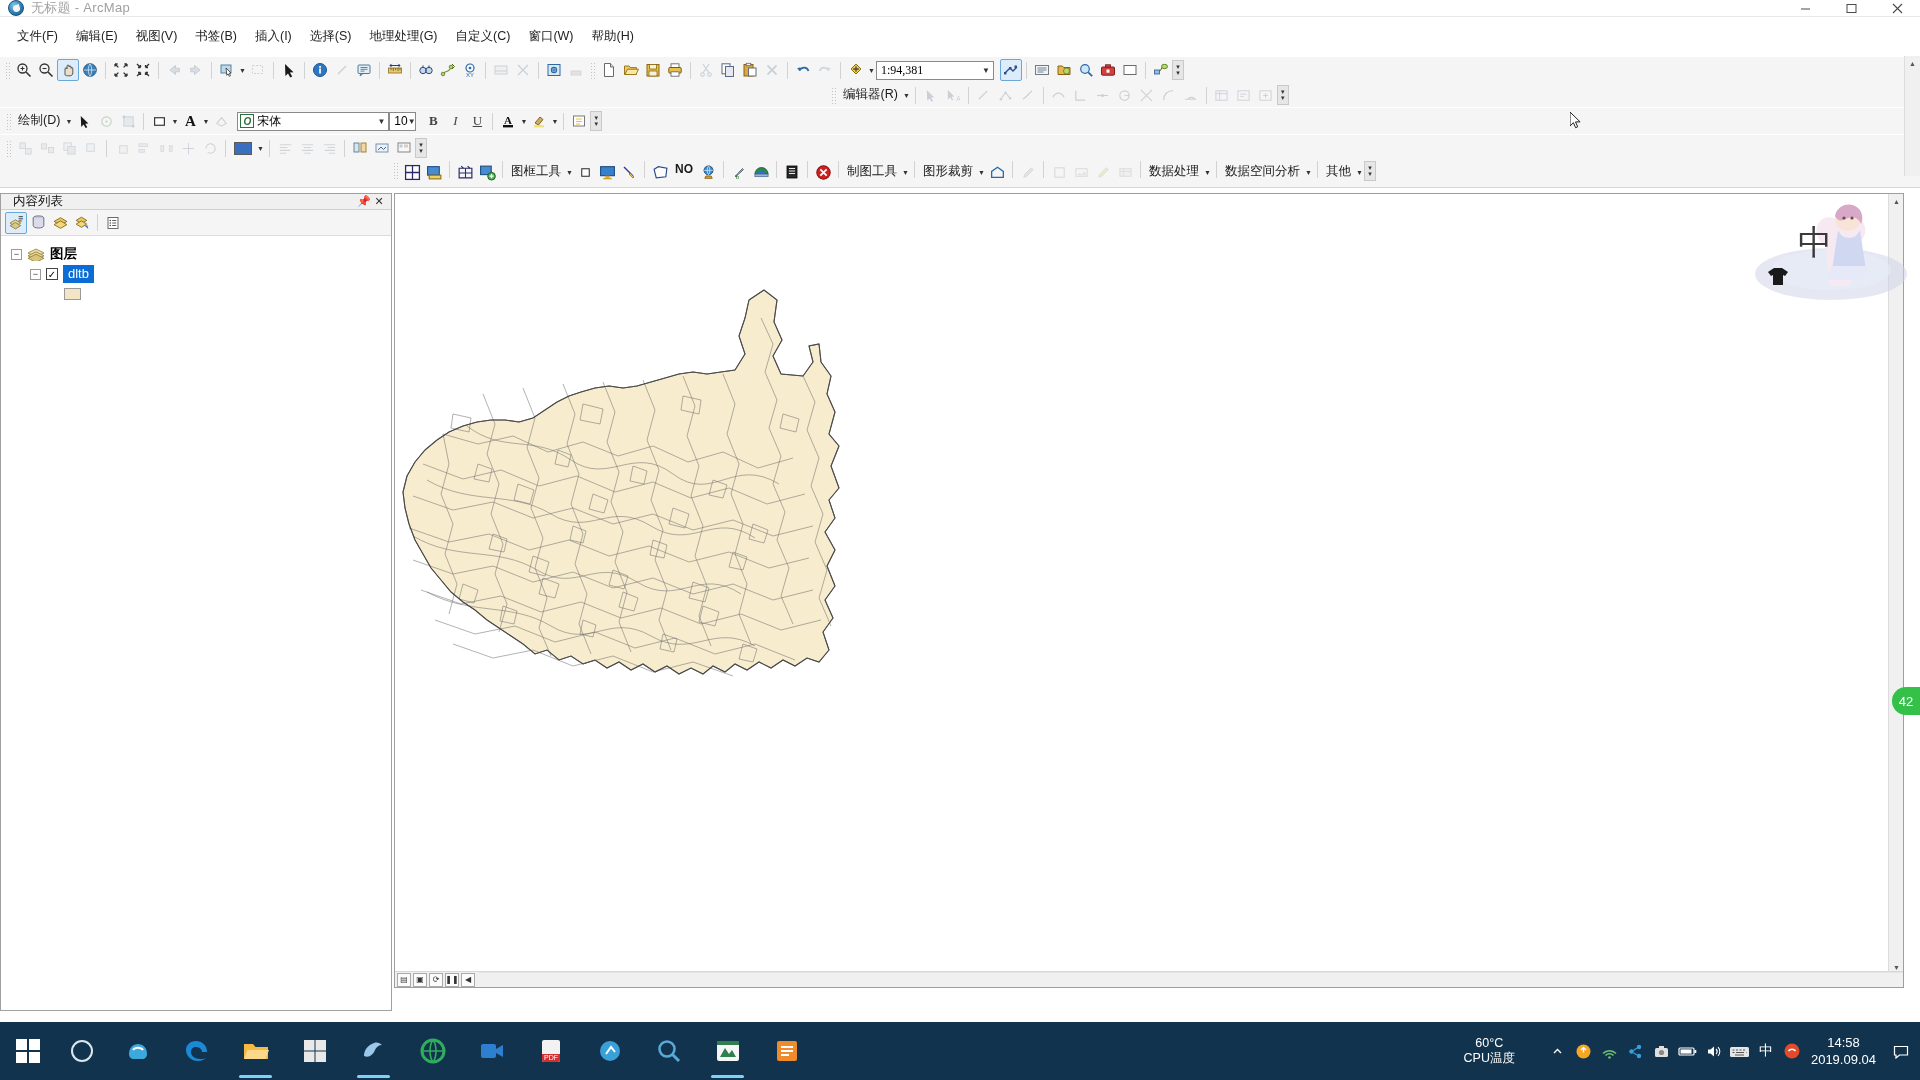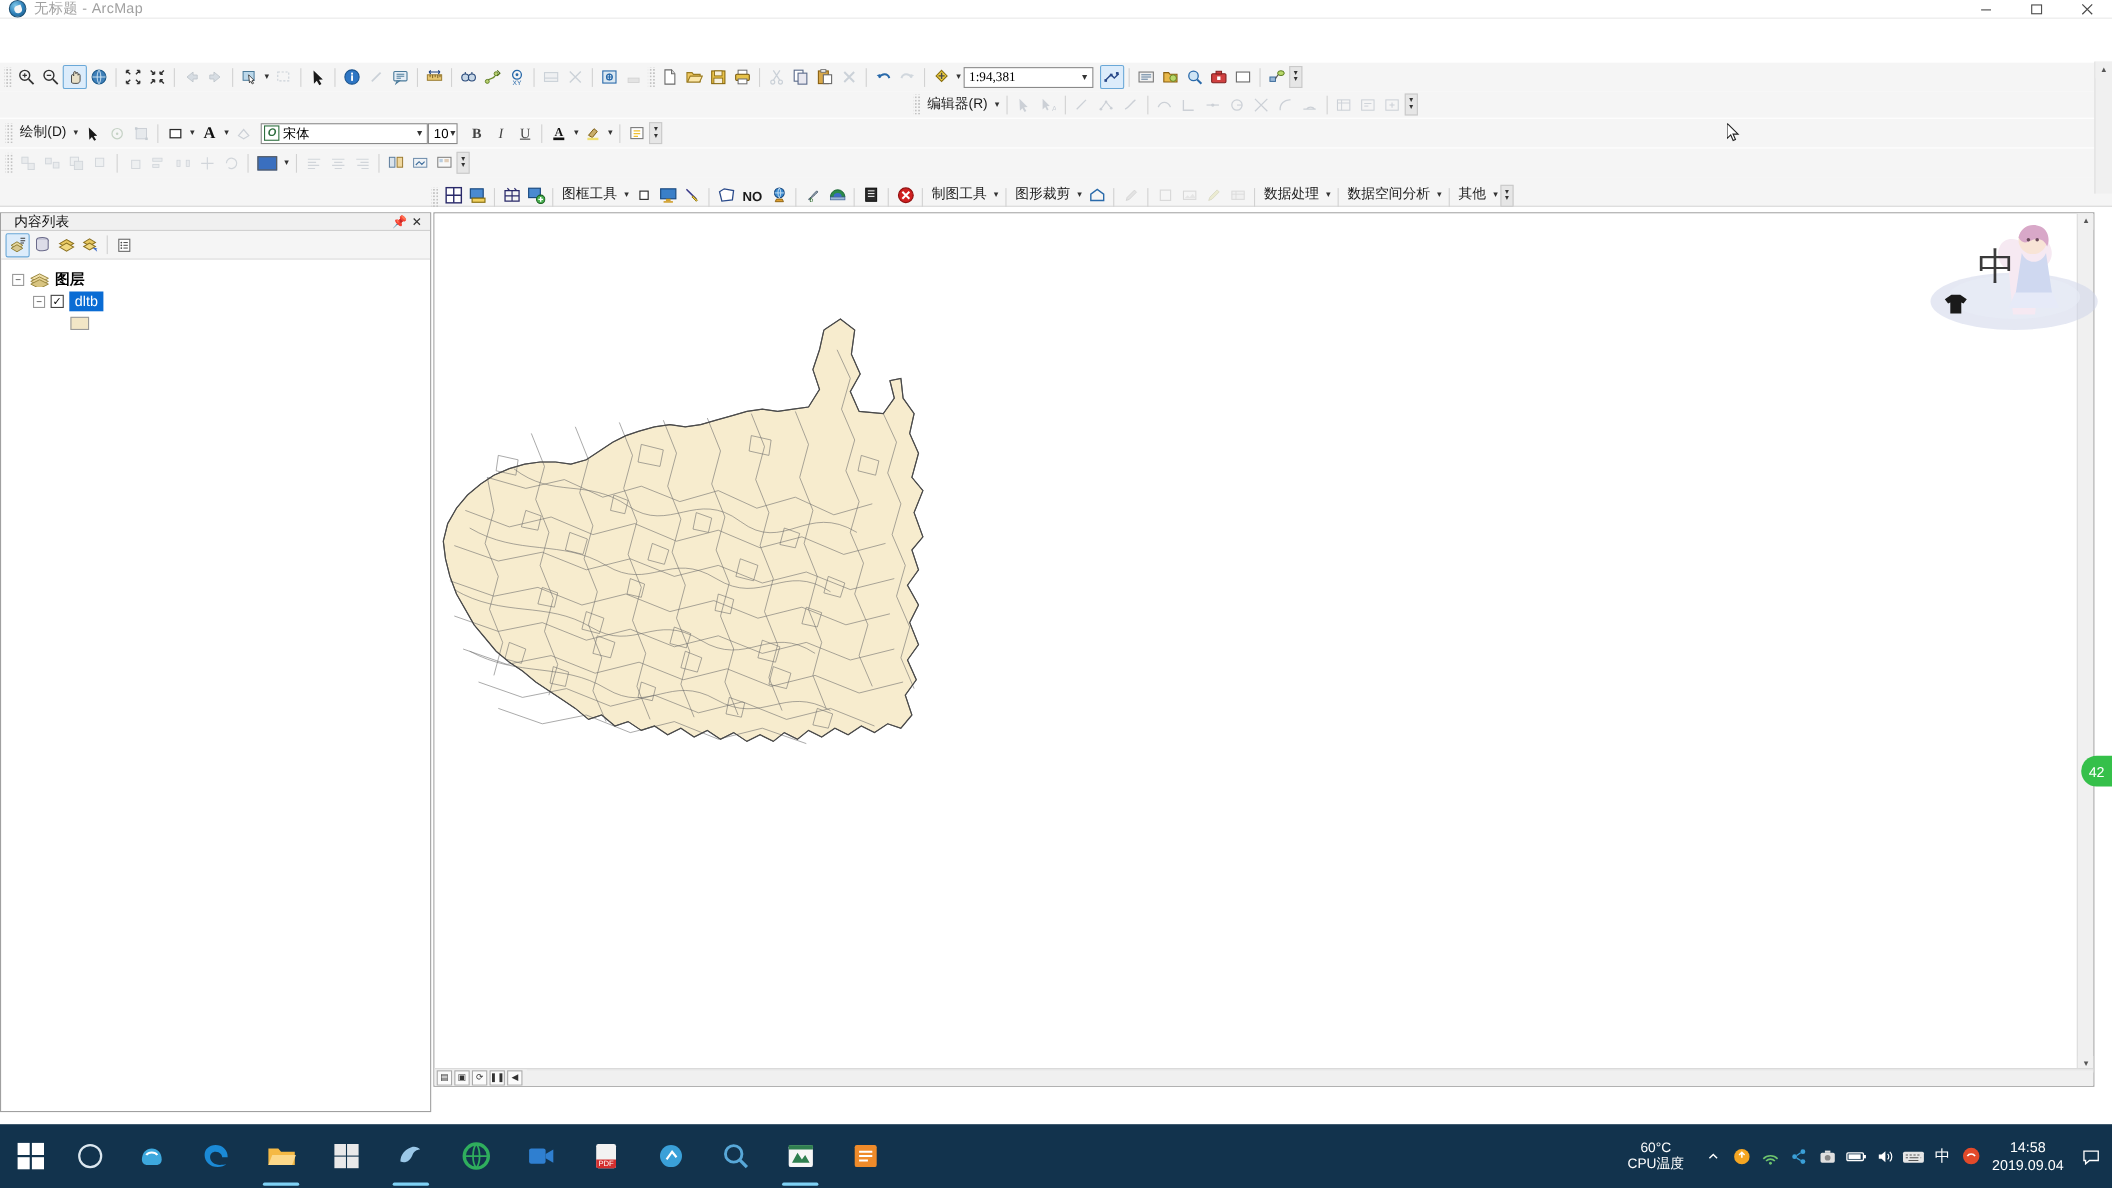--- a/index.html
+++ b/index.html
@@ -166,21 +166,21 @@
   .task-icons { display:flex; align-items:center; height:58px; }
   .task-app {
     width:59px; height:58px; display:flex; align-items:center; justify-content:center;
     position:relative;
   }
   .task-app .under { position:absolute; bottom:2px; left:13px; width:33px; height:3px; border-radius:2px; }
   .tray {
     margin-left:auto; display:flex; align-items:center; height:58px; color:#fff; font-size:12px;
     padding-right:6px;
   }
-  .cpu-temp { text-align:center; line-height:15px; font-size:12.5px; color:#ffffff; margin-right:14px; }
+  .cpu-temp { text-align:center; line-height:15px; font-size:12.5px; color:#ffffff; margin-right:30px; }
   .tray-ico { width:26px; height:58px; display:flex; align-items:center; justify-content:center; }
   .clock { text-align:center; line-height:17px; font-size:13px; color:#fff; padding:0 12px 0 6px; }
 
   
   .recorder {
     position:absolute; right:3px; top:5px; width:185px; height:57px;
     background:#1e1e1e; border-radius:29px; display:flex; align-items:center;
     color:#fff; box-shadow:0 1px 6px rgba(0,0,0,.45);
   }
   .rec-dot { width:42px; height:42px; border-radius:50%; background:#2e2e2e; margin-left:7px; flex:none; }
@@ -225,20 +225,32 @@
           </svg>
       </div>
       <div class="win-btn close">
         <svg width="11" height="11" viewBox="0 0 11 11">
             <path d="M1 1 L10 10 M10 1 L1 10" stroke="#4a4a4a" stroke-width="1.1"></path>
           </svg>
       </div>
     </div>
   </div>
 
+  <div class="menubar">
+    <div class="menu-item">文件(F)</div>
+    <div class="menu-item">编辑(E)</div>
+    <div class="menu-item">视图(V)</div>
+    <div class="menu-item">书签(B)</div>
+    <div class="menu-item">插入(I)</div>
+    <div class="menu-item">选择(S)</div>
+    <div class="menu-item">地理处理(G)</div>
+    <div class="menu-item">自定义(C)</div>
+    <div class="menu-item">窗口(W)</div>
+    <div class="menu-item">帮助(H)</div>
+  </div>
 
   <div class="tb-row" style="top:57px; height:26px;">
     <div style="display:flex; align-items:center; height:26px; padding-left:2px;">
 
       <div class="grip"></div>
       <div class="btn">
         <svg width="16" height="16" viewBox="0 0 16 16">
             <circle cx="6.5" cy="6.5" r="4.5" fill="none" stroke="#333" stroke-width="1.3"></circle>
             <path d="M10 10 L14.5 14.5" stroke="#333" stroke-width="1.6"></path>
             <path d="M4.5 6.5h4M6.5 4.5v4" stroke="#333" stroke-width="1.1"></path>
@@ -815,21 +827,21 @@
           </svg>
       </div>
       <div class="overflow">
           <span>▾</span>
           <span>▾</span>
         </div>
     </div>
   </div>
 
   <div class="tb-row" style="top:161px; height:27px; border-bottom:1px solid #d8d8d8;">
-    <div style="display:flex; align-items:flex-end; height:27px; padding-left:390px;">
+    <div style="display:flex; align-items:flex-start; height:27px; padding-left:390px;">
       <div class="grip"></div>
       <div class="btn">
         <svg width="17" height="17" viewBox="0 0 16 16">
             <rect x="1.5" y="1.5" width="13" height="13" fill="#fff" stroke="#2a2a6a" stroke-width="1.2"></rect>
             <path d="M8 1.5v13M1.5 8h13" stroke="#2a2a6a" stroke-width="1.2"></path>
           </svg>
       </div>
       <div class="btn">
         <svg width="17" height="17" viewBox="0 0 16 16">
             <rect x="1.5" y="2.5" width="11" height="8" fill="#4a8ad0" stroke="#1a4a80" stroke-width="1"></rect>

